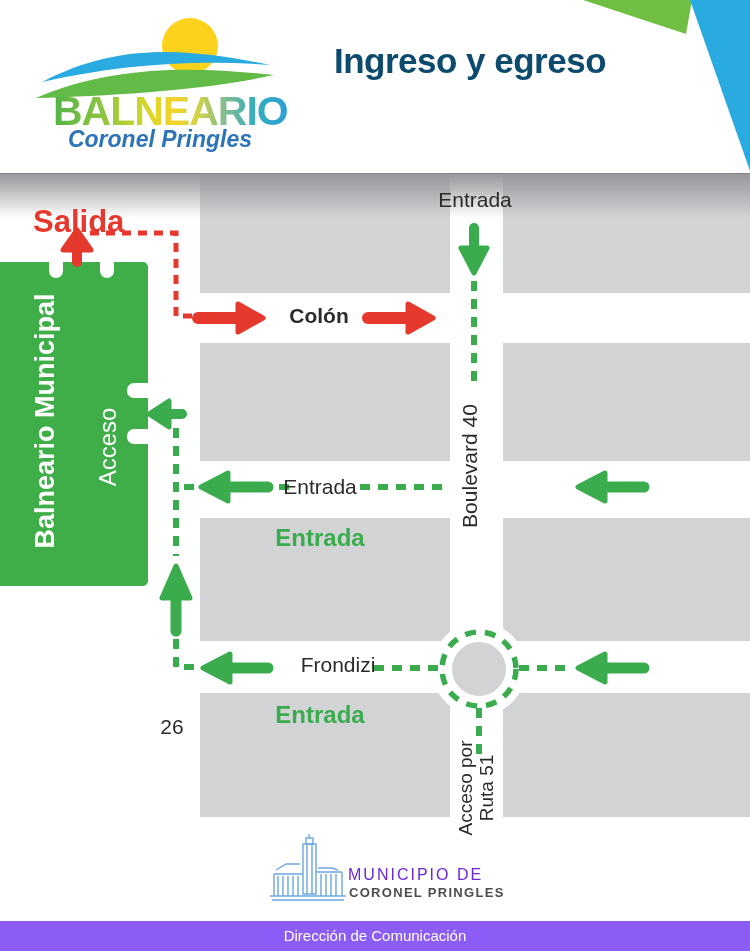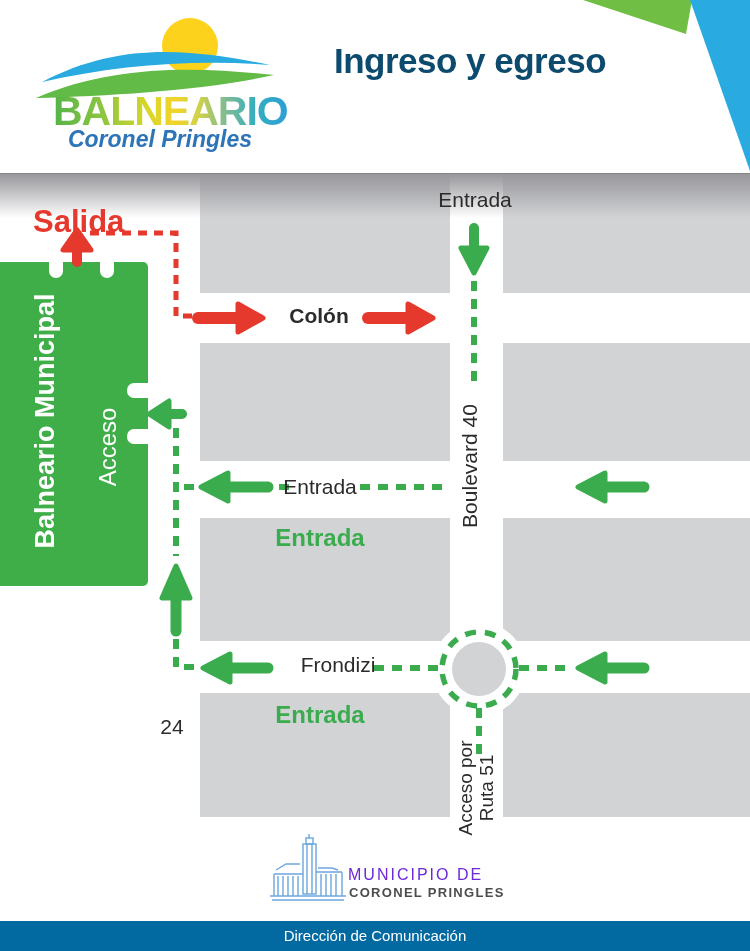--- a/index.html
+++ b/index.html
@@ -37,21 +37,21 @@
   #label-ruta{position:absolute;left:416px;top:767px;width:120px;height:42px;text-align:center;
       color:#2b2b2b;font-size:19px;line-height:21px;z-index:12;}
   .big-red{position:absolute;color:#e6392d;font-weight:800;font-size:31px;z-index:12;}
   .big-green{position:absolute;color:#3bac4e;font-weight:800;font-size:24px;z-index:12;text-align:center;}
 
   #routes{position:absolute;left:0;top:0;width:750px;height:951px;z-index:10;pointer-events:none;}
 
   
   #muni-line1{position:absolute;left:348px;top:866px;font-size:16px;letter-spacing:2px;color:#6d28d9;z-index:12;}
   #muni-line2{position:absolute;left:349px;top:885px;font-size:13px;font-weight:700;letter-spacing:1.3px;color:#4c4c4c;z-index:12;}
-  #footer-bar{position:absolute;left:0;top:921px;width:750px;height:30px;background:#0369a1;z-index:12;}
+  #footer-bar{position:absolute;left:0;top:921px;width:750px;height:30px;background:#8b5cf6;z-index:12;}
   #footer-bar span{display:block;text-align:center;color:#ffffff;font-size:15px;line-height:30px;}
 </style>
 </head>
 <body>
 
 <div id="page">
 
   <div id="header">
     <svg class="abs" style="left:28px;top:10px;" width="260" height="120" viewBox="0 0 260 120">
       <circle cx="162" cy="36" r="28" fill="#fcd21c"></circle>
@@ -164,21 +164,21 @@
   <div class="street-label" style="left:269px;top:304px;width:100px;font-weight:bold;">Colón</div>
   <div class="street-label" style="left:270px;top:475px;width:100px;">Entrada</div>
   <div class="street-label" style="left:288px;top:653px;width:100px;">Frondizi</div>
   <div id="label-bv40" class="rot">Boulevard 40</div>
   <div id="label-ruta" class="rot">
     <div>Acceso por</div>
     <div>Ruta 51</div>
   </div>
   <div class="big-green" style="left:250px;top:524px;width:140px;">Entrada</div>
   <div class="big-green" style="left:250px;top:701px;width:140px;">Entrada</div>
-  <div class="street-label" style="left:132px;top:715px;width:80px;">24</div>
+  <div class="street-label" style="left:132px;top:715px;width:80px;">26</div>
 
   <svg class="abs" style="left:266px;top:834px;" width="82" height="74" viewBox="0 0 82 74">
     <g stroke="#6ca6dd" stroke-width="1.4" fill="none">
       <rect x="37" y="10" width="13" height="50"></rect>
       <line x1="41" y1="10" x2="41" y2="60"></line>
         <line x1="46" y1="10" x2="46" y2="60"></line>
       <rect x="40" y="4" width="7" height="6"></rect>
       <line x1="43" y1="0" x2="43" y2="4"></line>
       <path d="M 8 40 H 37 M 8 40 V 62 M 50 38 H 76 M 76 38 V 62"></path>
       <line x1="12" y1="42" x2="12" y2="62"></line>

